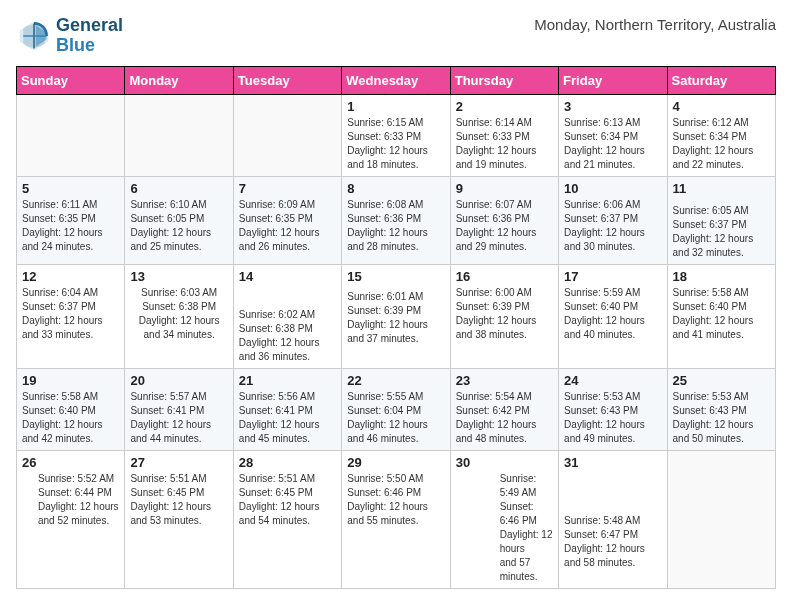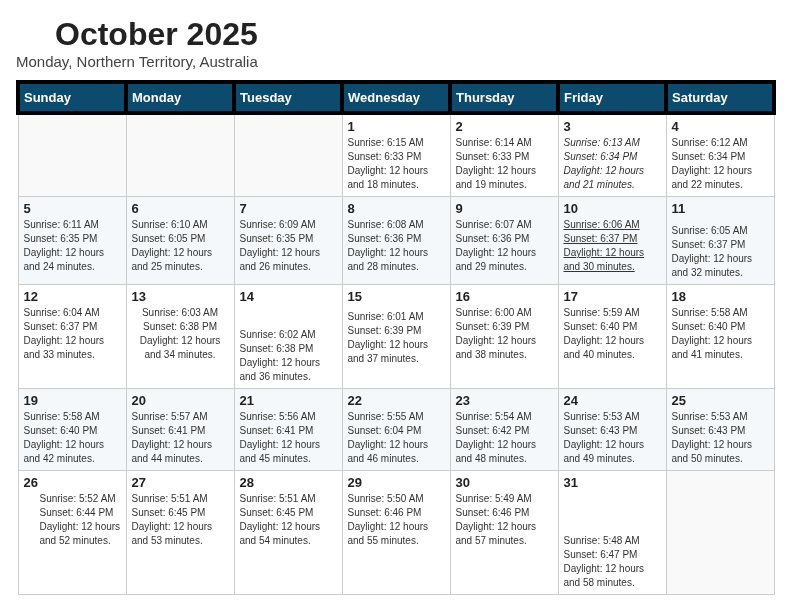--- a/index.html
+++ b/index.html
@@ -47,27 +47,27 @@
       font-size: 15px;
       font-weight: normal;
       color: #444;
     }
     .calendar {
       width: 100%;
       border-collapse: collapse;
       border: 1px solid #ccc;
     }
     .calendar th {
-      background: #0c4a6e;
+      background: #ec4899;
       color: #fff;
       font-size: 13px;
       font-weight: bold;
       padding: 6px 4px;
       text-align: left;
-      border: 4px solid #000000;
+      border: 1px solid #000000;
     }
     .calendar td {
       vertical-align: top;
       border: 1px solid #ccc;
       padding: 4px 5px;
       width: 107px;
       min-height: 80px;
       font-size: 10.5px;
       color: #222;
       background: #fff;
@@ -91,22 +91,36 @@
       line-height: 1.4;
     }
     .empty-cell {
       background: #f9f9f9 !important;
     }
   </style>
 </head>
 <body>
 
 <div class="header">
+  <div class="logo">
+    <svg class="logo-icon" viewBox="0 0 40 40">
+      <rect x="0" y="0" width="40" height="40" fill="white"></rect>
+      <polygon points="20,4 36,14 36,26 20,36 4,26 4,14" fill="#2471a3" opacity="0.15"></polygon>
+      <path d="M8,12 Q20,2 32,12 L32,28 Q20,38 8,28 Z" fill="#2471a3" opacity="0.2"></path>
+      <path d="M22,8 L34,16 L34,24 L22,32" fill="#2980b9" opacity="0.5"></path>
+      <path d="M20,6 C28,6 34,12 34,20" stroke="#2471a3" stroke-width="3" fill="none"></path>
+      <path d="M20,6 L20,34" stroke="#1a5276" stroke-width="1.5" fill="none"></path>
+      <path d="M8,20 L34,20" stroke="#2980b9" stroke-width="1.5" fill="none"></path>
+    </svg>
+    <div class="logo-text">
+      <span class="general">General</span>
+      <span class="blue">Blue</span>
+    </div>
+  </div>
   <div class="title-block">
-    <h1>October 2025</h1>
     <h2>Monday, Northern Territory, Australia</h2>
   </div>
 </div>
 
 <table class="calendar">
   <thead>
     <tr>
     <th>Sunday</th>
         <th>Monday</th>
         <th>Tuesday</th>
@@ -130,21 +144,21 @@
         </td>
         <td>
           <span class="day-num">2</span>
           <div class="day-info" style="white-space: pre-line;">Sunrise: 6:14 AM
 Sunset: 6:33 PM
 Daylight: 12 hours
 and 19 minutes.</div>
         </td>
         <td>
           <span class="day-num">3</span>
-          <div class="day-info" style="white-space: pre-line; font-style: italic;">Sunrise: 6:13 AM
+          <div class="day-info" style="white-space: pre-line;">Sunrise: 6:13 AM
 Sunset: 6:34 PM
 Daylight: 12 hours
 and 21 minutes.</div>
         </td>
         <td>
           <span class="day-num">4</span>
           <div class="day-info" style="white-space: pre-line;">Sunrise: 6:12 AM
 Sunset: 6:34 PM
 Daylight: 12 hours
 and 22 minutes.</div>
@@ -181,21 +195,21 @@
         </td>
         <td>
           <span class="day-num">9</span>
           <div class="day-info" style="white-space: pre-line;">Sunrise: 6:07 AM
 Sunset: 6:36 PM
 Daylight: 12 hours
 and 29 minutes.</div>
         </td>
         <td>
           <span class="day-num">10</span>
-          <div class="day-info" style="white-space: pre-line; text-decoration: underline;">Sunrise: 6:06 AM
+          <div class="day-info" style="white-space: pre-line;">Sunrise: 6:06 AM
 Sunset: 6:37 PM
 Daylight: 12 hours
 and 30 minutes.</div>
         </td>
         <td>
           <span class="day-num">11</span>
           <div class="day-info" style="white-space: pre-line; margin-top: 8px;">Sunrise: 6:05 AM
 Sunset: 6:37 PM
 Daylight: 12 hours
 and 32 minutes.</div>
@@ -327,21 +341,21 @@
         </td>
         <td>
           <span class="day-num">29</span>
           <div class="day-info" style="white-space: pre-line;">Sunrise: 5:50 AM
 Sunset: 6:46 PM
 Daylight: 12 hours
 and 55 minutes.</div>
         </td>
         <td>
           <span class="day-num">30</span>
-          <div class="day-info" style="white-space: pre-line;">Sunrise: 5:49 AM
+          <div class="day-info" style="white-space: pre-line; margin-left: 44px;">Sunrise: 5:49 AM
 Sunset: 6:46 PM
 Daylight: 12 hours
 and 57 minutes.</div>
         </td>
         <td>
           <span class="day-num">31</span>
           <div class="day-info" style="white-space: pre-line; margin-top: 44px;">Sunrise: 5:48 AM
 Sunset: 6:47 PM
 Daylight: 12 hours
 and 58 minutes.</div>

